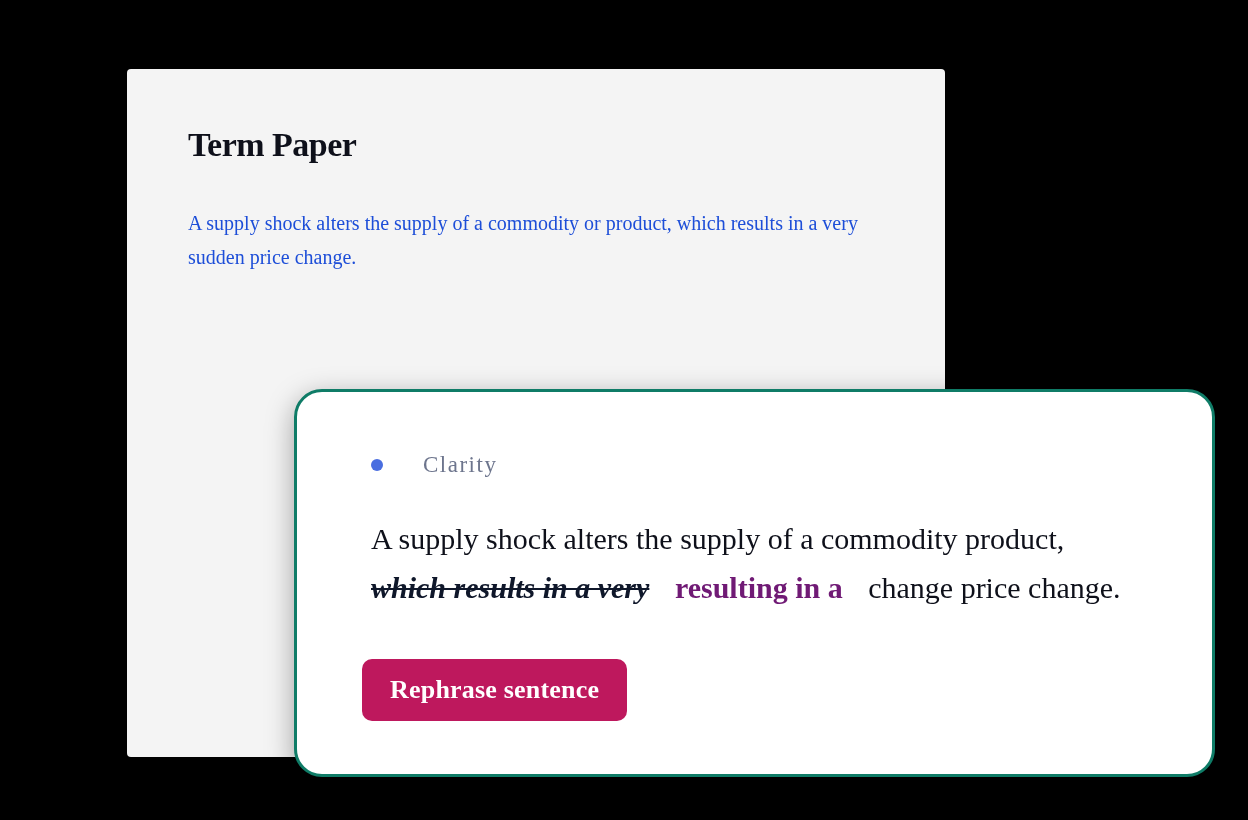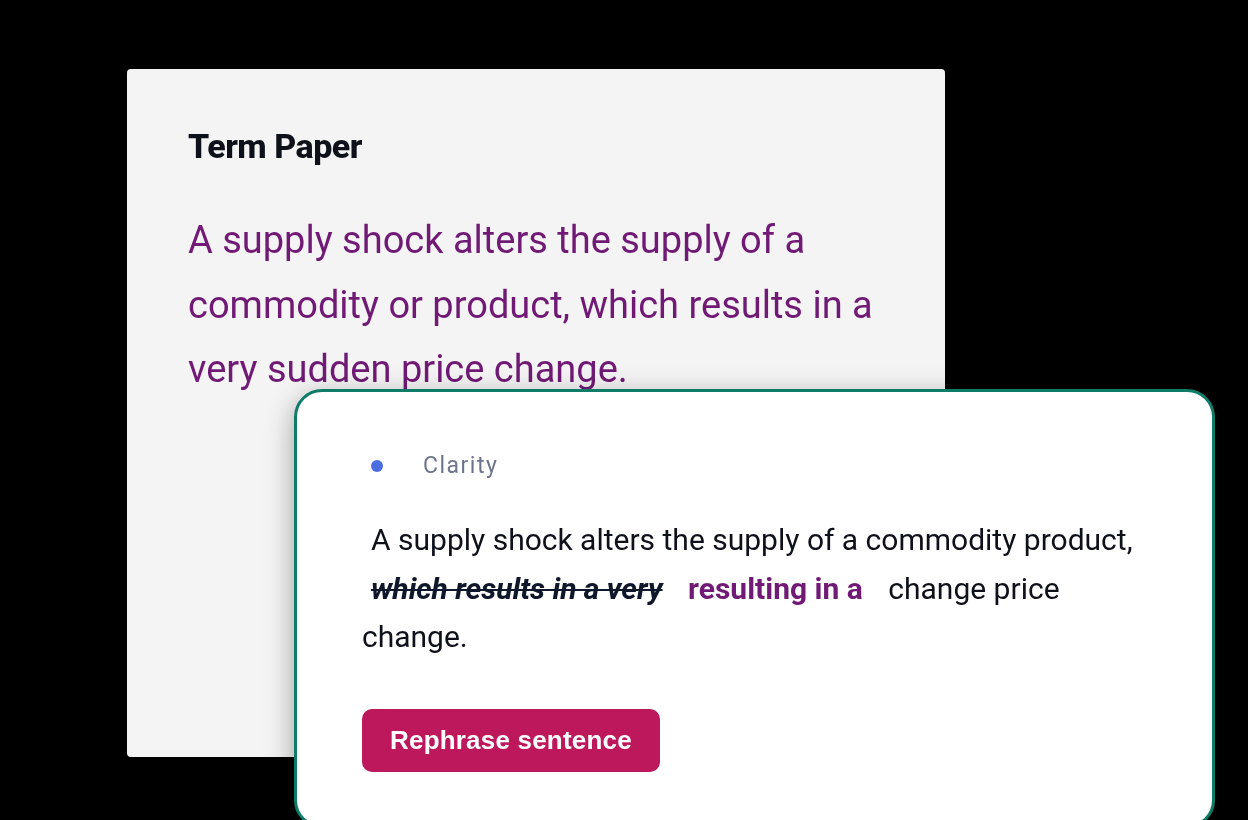--- a/index.html
+++ b/index.html
@@ -1,18 +1,19 @@
 <!DOCTYPE html>
 <html><head>
   <meta charset="utf-8">
   <style>
     * {
       margin: 9px;
       padding: 0;
       box-sizing: border-box;
+      font-family: Liberation Serif, serif;
     }
     body {
       width: 1248px;
       height: 820px;
       background: #000000;
       font-family: -apple-system, BlinkMacSystemFont, "Segoe UI", Roboto, Helvetica, Arial, sans-serif;
       position: relative;
       overflow: hidden;
     }
     .document-card {
@@ -26,23 +27,23 @@
       padding: 48px 52px;
     }
     .document-title {
       font-size: 34px;
       font-weight: 800;
       color: #0e101a;
       letter-spacing: -0.5px;
       margin-bottom: 42px;
     }
     .document-body {
-      font-size: 38px;
+      font-size: 20px;
       line-height: 1.7;
-      color: #701a75;
+      color: #1d4ed8;
       font-weight: 400;
       max-width: 720px;
     }
     .suggestion-card {
       position: absolute;
       left: 267px;
       top: 362px;
       width: 921px;
       background: #ffffff;
       border: 3px solid #0f7c67;

